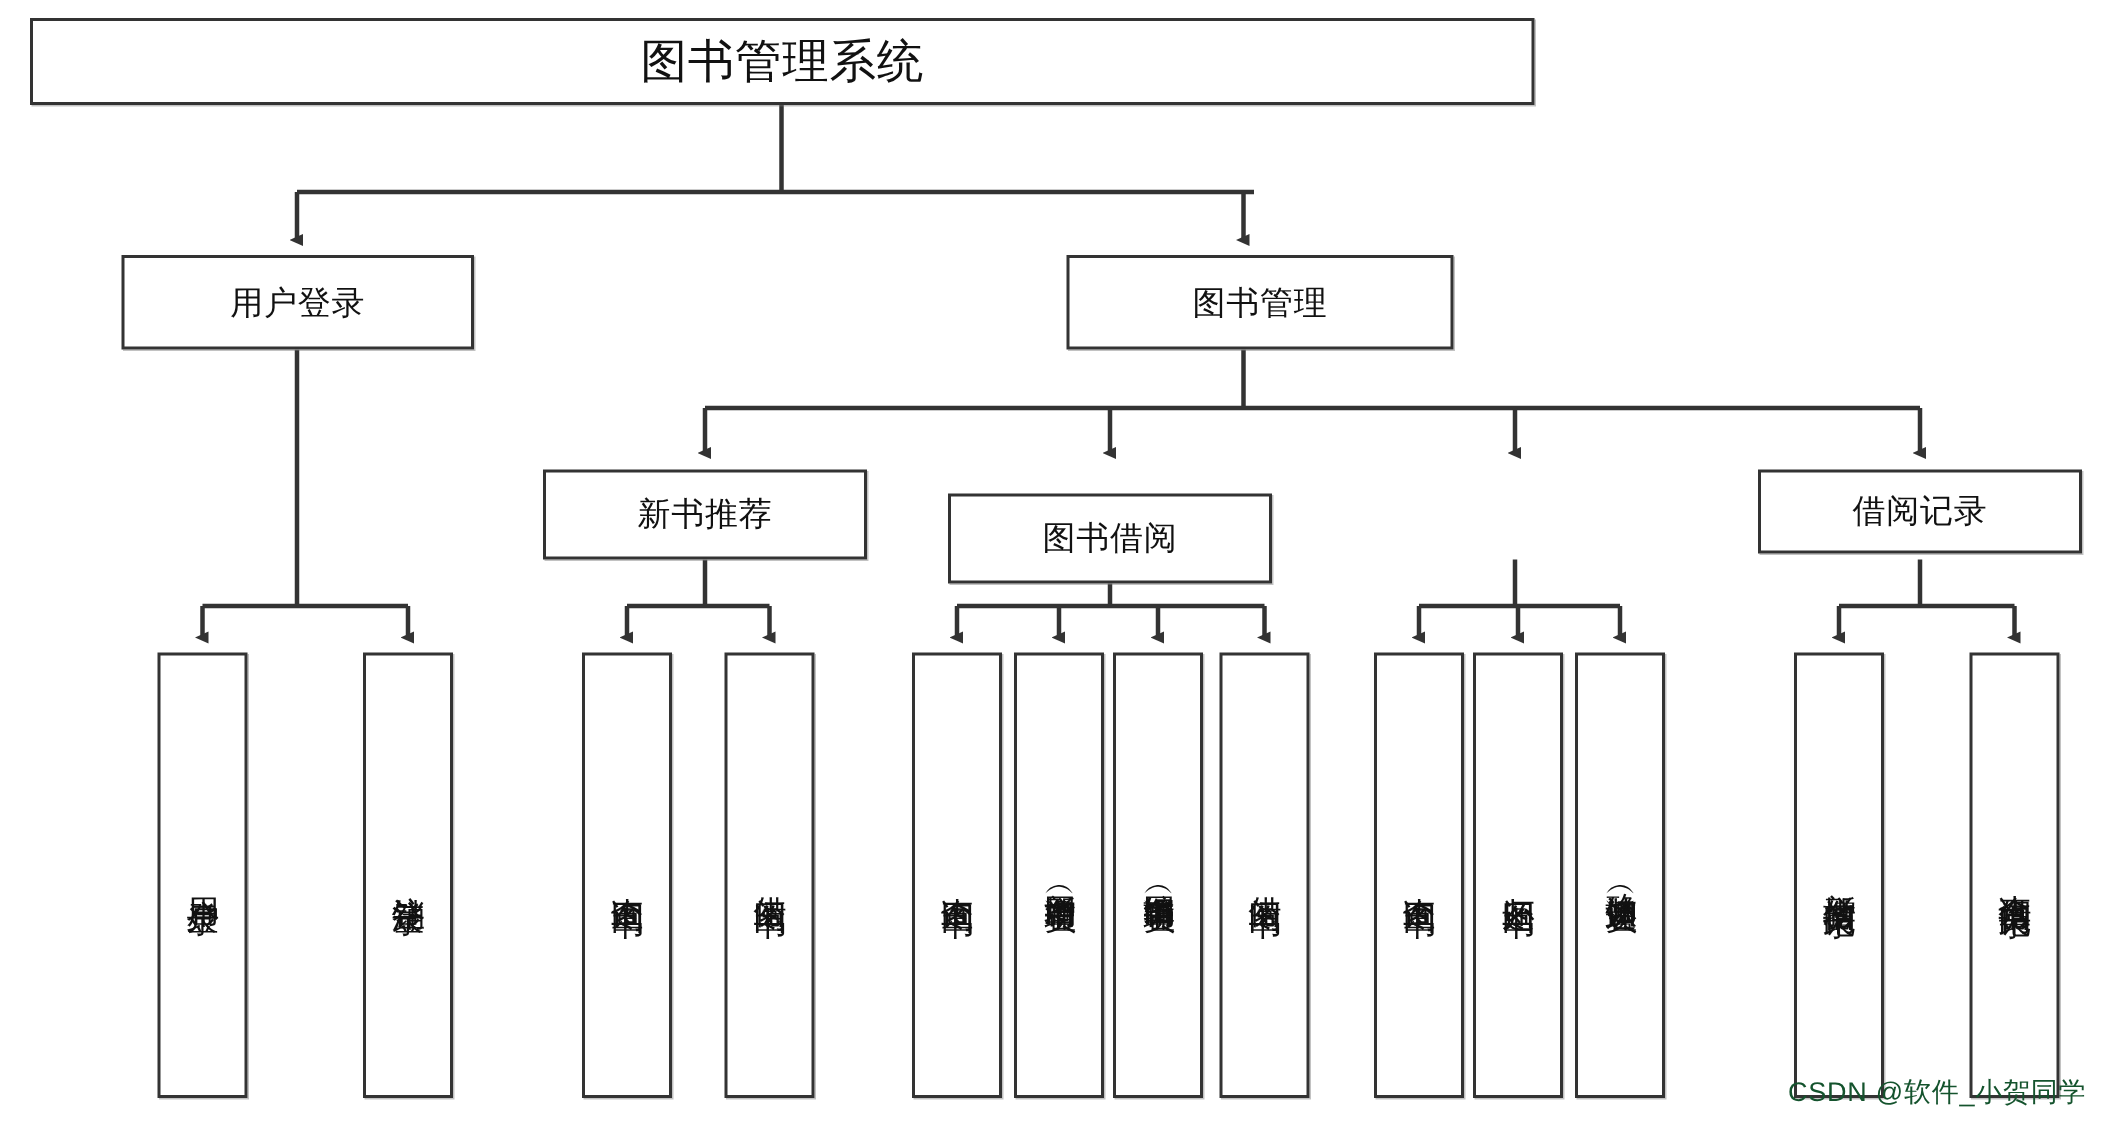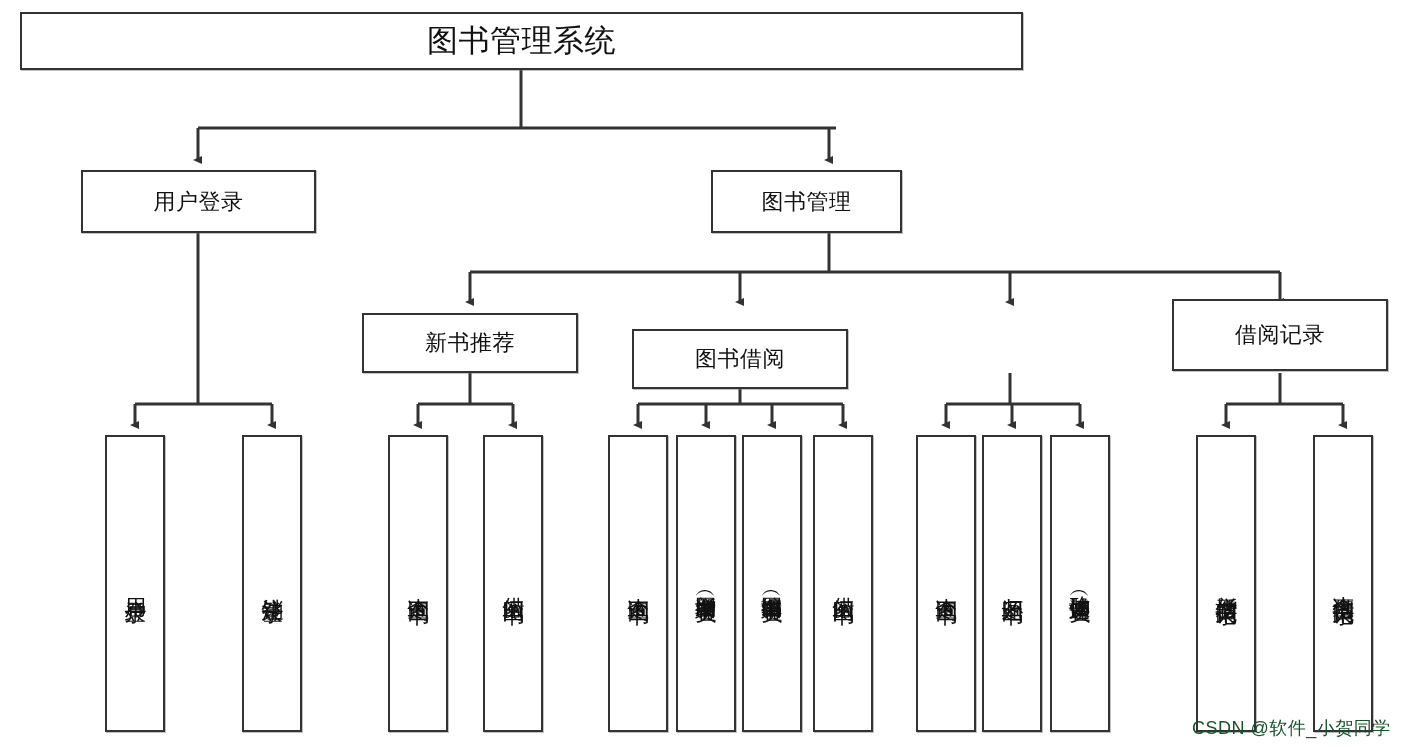--- a/index.html
+++ b/index.html
@@ -133,34 +133,34 @@
   </svg>
 
   <div class="node horiz root" style="left:20px; top:12px; width:1003px; height:58px;">
     <span class="label">图书管理系统</span>
   </div>
 
   <div class="node horiz" style="left:81px; top:170px; width:235px; height:63px;">
     <span class="label">用户登录</span>
   </div>
 
-  <div class="node horiz" style="left:711px; top:170px; width:191px; height:63px;">
+  <div class="node horiz" style="left:711px; top:170px; width:258px; height:63px;">
     <span class="label">图书管理</span>
   </div>
 
   <div class="node horiz" style="left:362px; top:313px; width:216px; height:60px;">
     <span class="label">新书推荐</span>
   </div>
 
   <div class="node horiz" style="left:632px; top:313px; width:216px; height:60px;margin-top:16px;">
     <span class="label">图书借阅</span>
   </div>
 
 
-  <div class="node horiz" style="left:1172px; top:299px; width:216px; height:72px;">
+  <div class="node horiz" style="left:1172px; top:313px; width:216px; height:56px;">
     <span class="label">借阅记录</span>
   </div>
 
   <div class="node vert" style="left:105px; top:435px; width:60px; height:297px;">
     <span class="label">用户登录</span>
   </div>
 
   <div class="node vert" style="left:242px; top:435px; width:60px; height:297px;">
     <span class="label">注销登录</span>
   </div>

